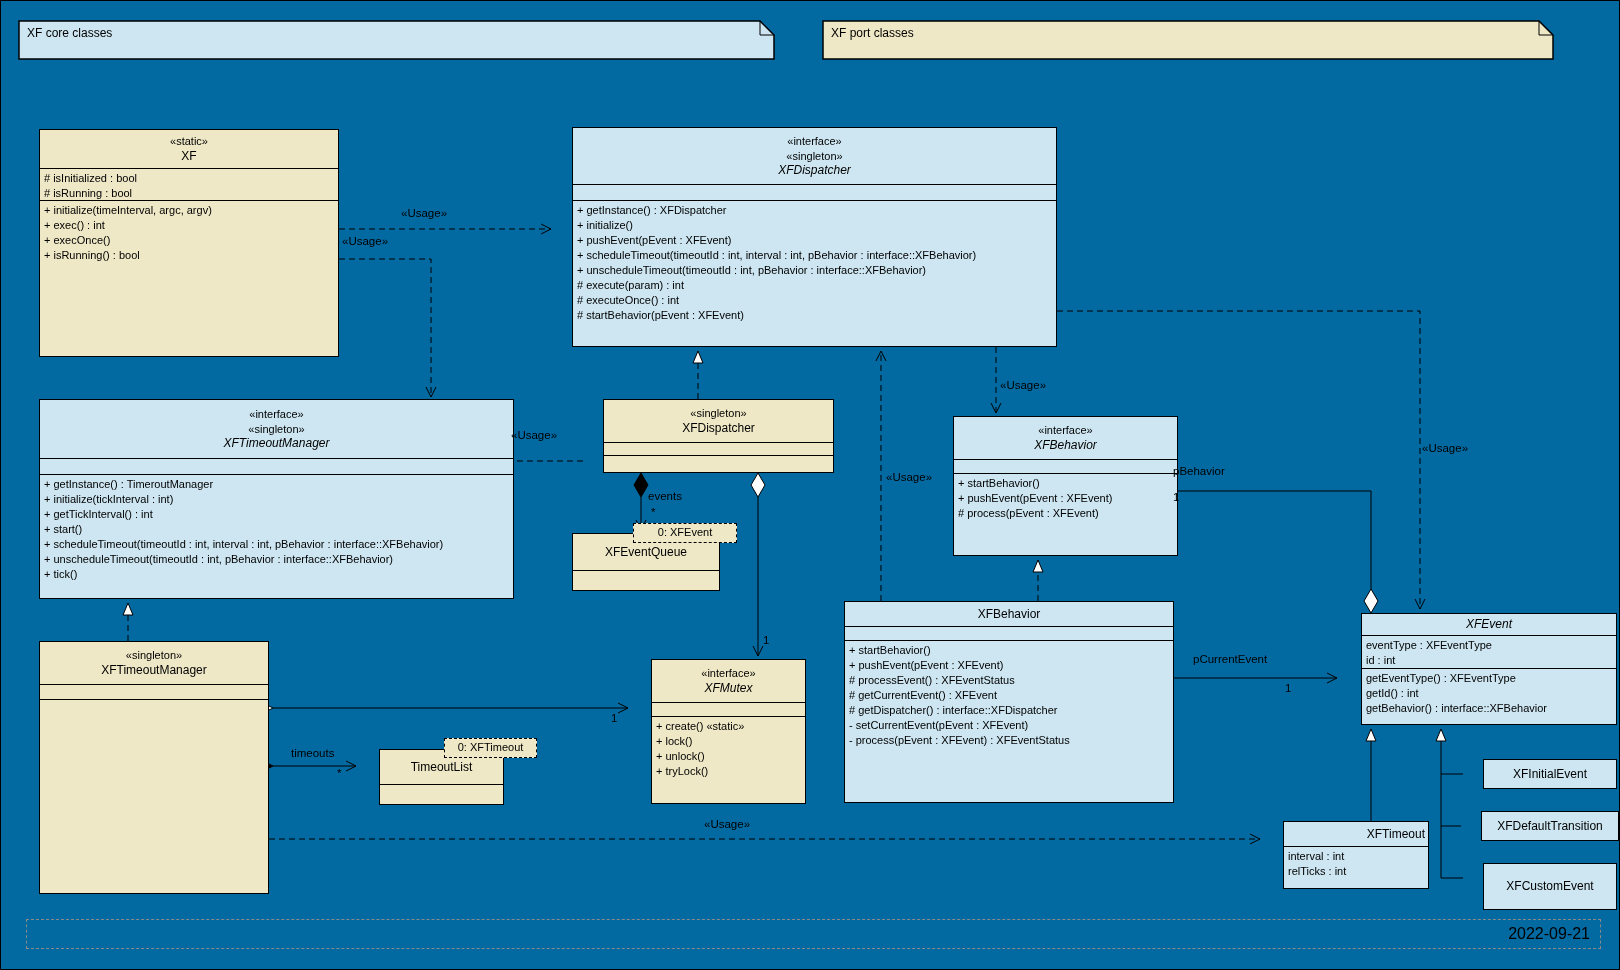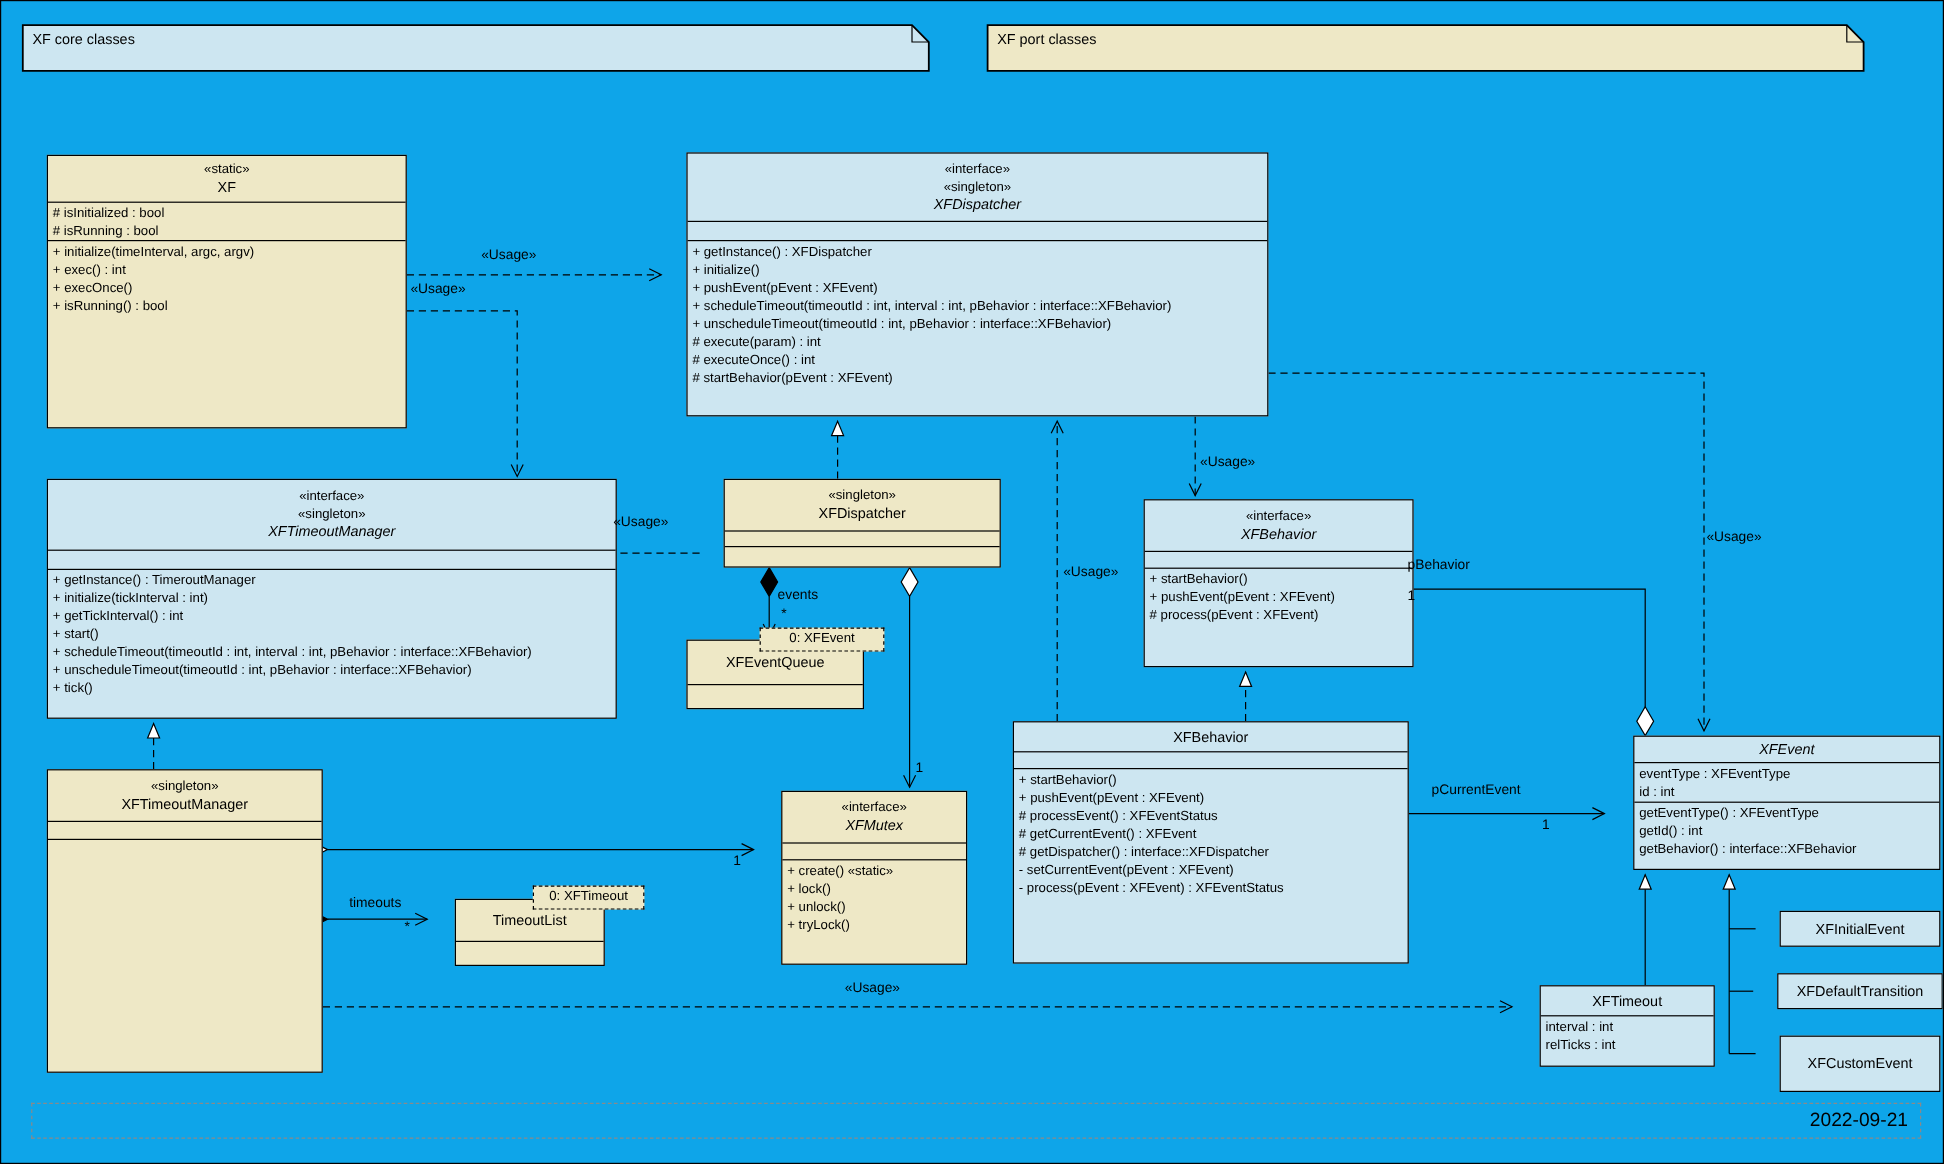--- a/index.html
+++ b/index.html
@@ -1,17 +1,17 @@
 <!DOCTYPE html>
 <html><head>
 <meta charset="utf-8">
 <style>
   html,body { margin:0; padding:0; background:#fff; font-family:"Liberation Sans", sans-serif; }
   .canvas { position:relative; width:1620px; height:970px; box-sizing:border-box;
-            border:1px solid #000; background:#0ea5e9; overflow:hidden; }
+            border:1px solid #000; background:#0369a1; overflow:hidden; }
   svg.wires { position:absolute; left:0; top:0; width:1620px; height:970px; pointer-events:none; }
 
   
   .cls { position:absolute; box-sizing:border-box; border:1px solid #000;
          display:flex; flex-direction:column; font-size:11px; color:#000; z-index:2;margin-left:20px; }
   .tan  { background:#eee8c6; }
   .blue { background:#cde6f1; }
   .hdr { display:flex; flex-direction:column; justify-content:center;
          text-align:center; padding:1px 3px; box-sizing:border-box; }
   .hdr .mline { text-align:center; }
@@ -256,21 +256,21 @@
   <div class="cls tan" style="left:358px; top:748px; width:125px; height:56px;">
     <div class="hdr grow">
       <div class="cname">TimeoutList</div>
     </div>
     <div class="sec" style="height:20px;"></div>
   </div>
 
   <div class="objnote" style="left:443px; top:737px; width:93px; height:20px;">0: XFTimeout</div>
 
   <div class="cls blue" style="left:1262px; top:820px; width:146px; height:68px;">
-    <div class="hdr" style="height:24px;">
+    <div class="hdr" style="height:24px;text-align:right;">
       <div class="cname">XFTimeout</div>
     </div>
     <div class="sec grow">
         <div class="mline">interval : int</div>
         <div class="mline">relTicks : int</div>
       </div>
   </div>
 
   <div class="cls blue" style="left:1462px; top:758px; width:134px; height:30px;">
     <div class="hdr grow">

